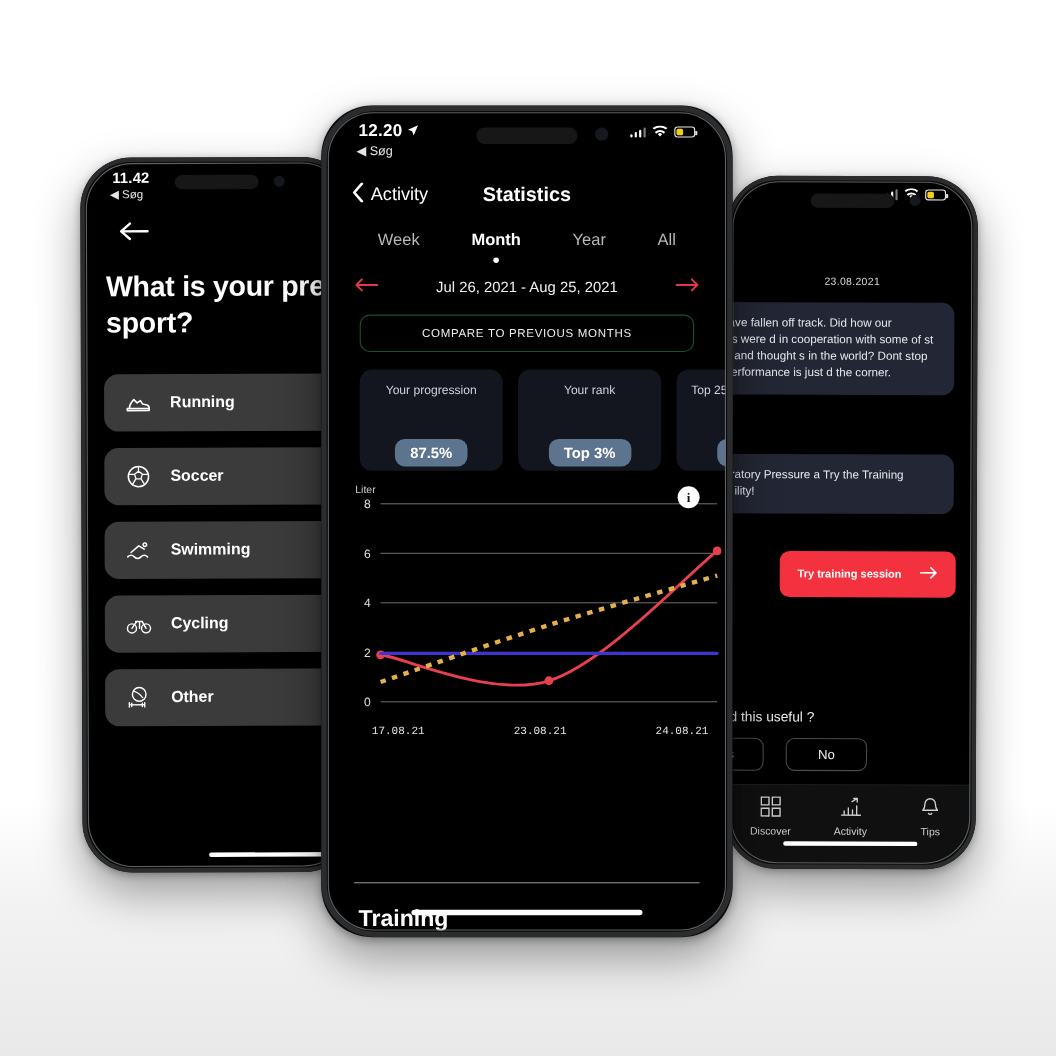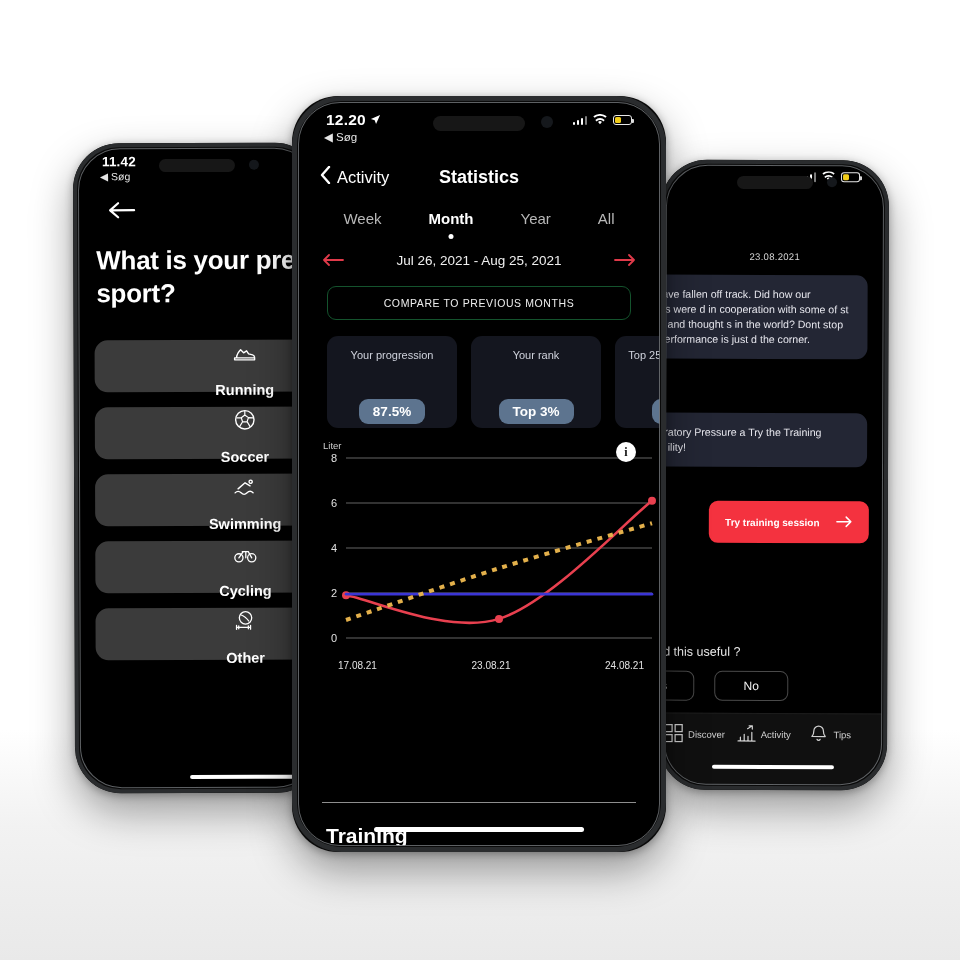--- a/index.html
+++ b/index.html
@@ -78,21 +78,21 @@
   .lp-back { position:absolute; left:30px; top:52px; z-index:5; }
   .lp-title {
     position:absolute; left:18px; top:96px; right:-60px;
     font-size:26px; font-weight:700; color:#fff; line-height:1.25; letter-spacing:-.3px;
   }
   .lp-list { position:absolute; left:16px; top:192px; right:-60px; }
   .lp-item {
     height:52px; margin-bottom:15px; border-radius:13px;
     background:#3b3b3b;
     display:flex; align-items:center; gap:16px; padding-left:18px;
-    color:#fff; font-size:14.5px; font-weight:600;flex-direction:column;
+    color:#fff; font-size:14.5px; font-weight:600;
   }
   .lp-icon { width:26px; height:26px; flex:0 0 26px; display:flex; align-items:center; justify-content:center; }
 
   
   #phone-right { left: 660px; top: 160px; width: 228px; height: 630px; transform: rotate(0.2deg); }
   #phone-right .screen { background:#000; }
   .rp-date { position:absolute; left:0; right:0; top:86px; text-align:center; font-size:9.5px; color:#d6d6d6; letter-spacing:.3px;}
   .rp-bubble {
     position:absolute; left:-52px; right:16px;
     background:#232634; border-radius:11px; padding:12px 14px;
@@ -111,21 +111,21 @@
   .rp-yn div {
     width:74px; height:30px; border:1px solid #4a4a4a; border-radius:8px;
     display:flex; align-items:center; justify-content:center;
     color:#f0f0f0; font-size:12px;
   }
   .rp-tabbar {
     position:absolute; left:0; right:0; bottom:0; height:72px;
     background:#101010; border-top:1px solid #1d1d1d;
     display:flex; align-items:flex-start; padding-top:10px;
   }
-  .rp-tab { flex:1; display:flex; flex-direction:row; align-items:center; gap:5px; color:#cfcfcf; font-size:9.5px; }
+  .rp-tab { flex:1; display:flex; flex-direction:column; align-items:center; gap:5px; color:#cfcfcf; font-size:9.5px; }
 
   
   #phone-center { left: 292px; top: 96px; width: 374px; height: 756px; z-index: 20; }
   #phone-center .bezel { border-width:5px; border-radius:50px; }
   #phone-center .screen { inset:6px; border-radius:46px; background:#000; }
   #phone-center .dyn-island { width:92px; height:15px; top:14px; }
   #phone-center .dyn-dot { top:14px; margin-left:62px; width:12px; height:12px; }
   #phone-center .status-row { top:9px; padding:0 28px; }
   #phone-center .st-time { font-size:15.5px; }
   #phone-center .back-sog { left:26px; top:28px; font-size:11.5px; }
@@ -169,21 +169,21 @@
   }
 
   .cp-chart { position:absolute; left:22px; top:340px; right:16px; height:220px; }
   .cp-liter { position:absolute; left:3px; top:-2px; font-size:9.5px; color:#cfcfcf; }
   .cp-info {
     position:absolute; right:8px; top:0px; width:20px; height:20px; border-radius:50%;
     background:#fff; color:#111; font-size:12px; font-weight:700;
     display:flex; align-items:center; justify-content:center; font-family:"Liberation Serif",serif;
   }
   .cp-xlabels { position:absolute; left:22px; right:16px; top:558px; display:flex; justify-content:space-between; padding-left:18px; }
-  .cp-xlabels span { color:#e2e2e2; font-size:10px; }
+  .cp-xlabels span { color:#e2e2e2; font-size:10px;font-family:Liberation Mono, monospace; }
 
   .cp-legend { position:absolute; left:44px; top:592px; display:flex; flex-direction:column; gap:10px; }
   .cp-leg { display:flex; align-items:center; gap:20px; }
   .cp-leg .swatch { width:42px; height:3px; border-radius:2px; }
   .cp-leg .swatch.dash {
     height:4px; background:none;
     background-image:linear-gradient(90deg,#e3b04b 0 7px, transparent 7px 12px);
     background-size:12px 4px;
   }
   .cp-leg span.txt { color:#e9e9e9; font-size:12px; }

